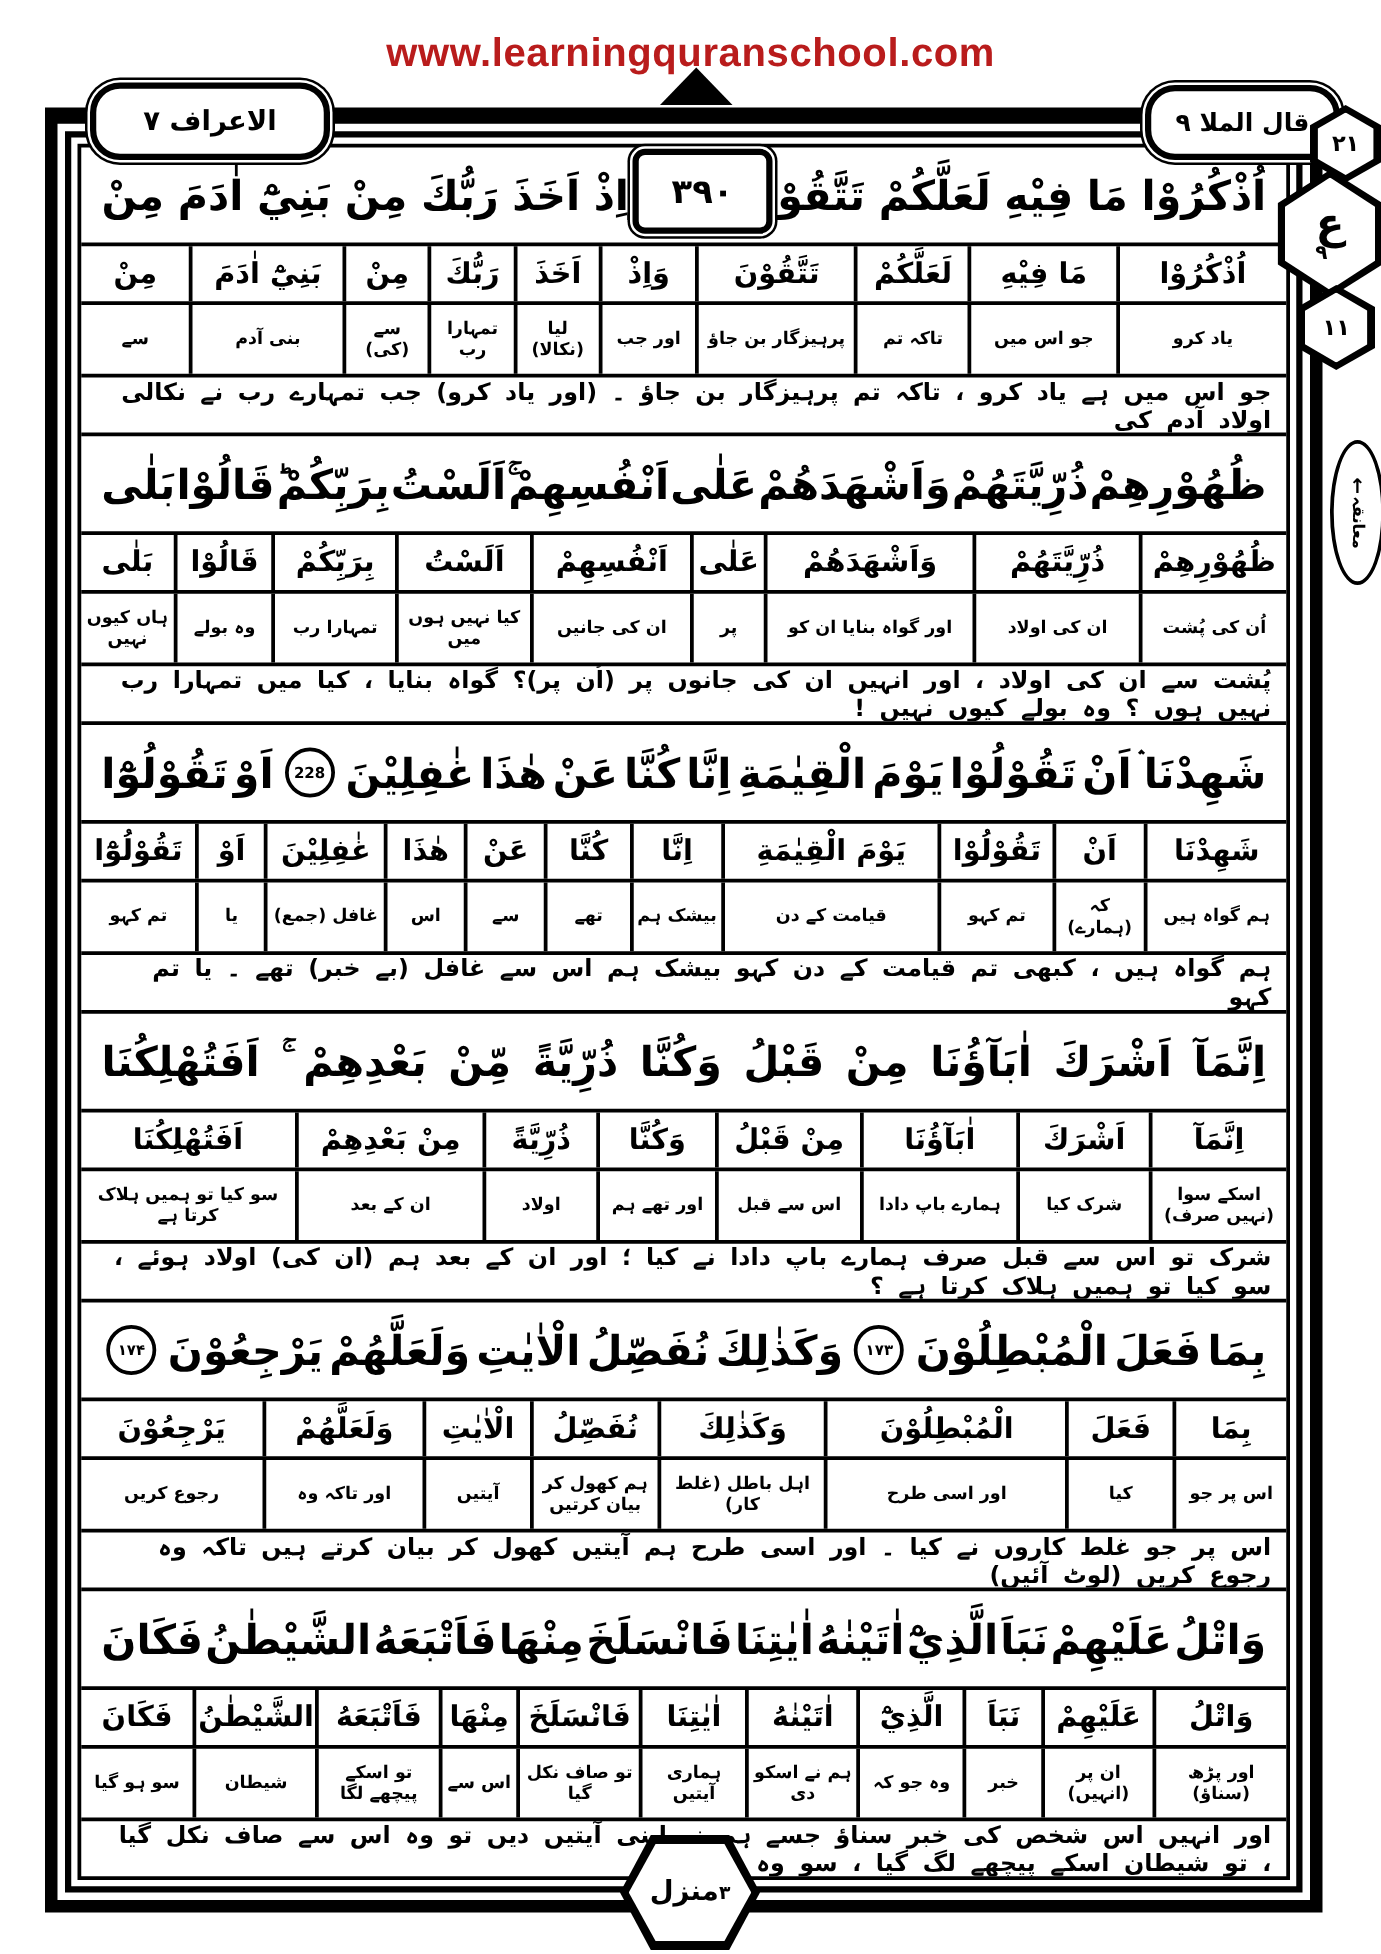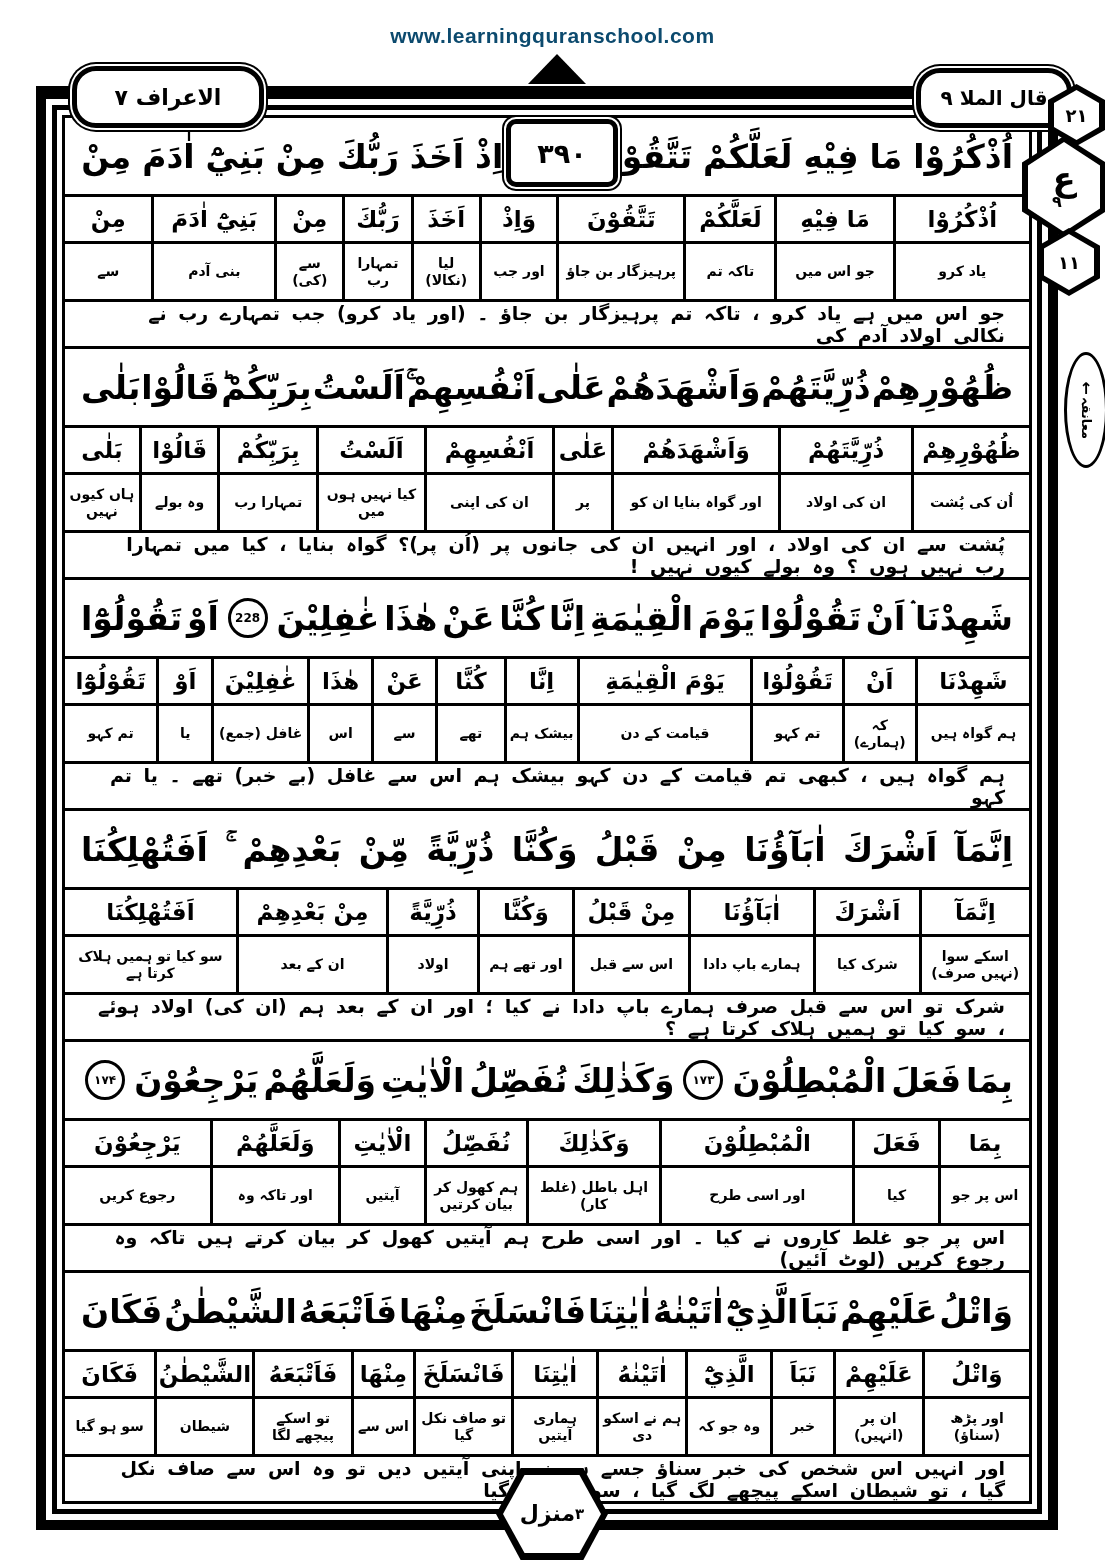--- a/index.html
+++ b/index.html
@@ -1,22 +1,22 @@
 <!DOCTYPE html>
 <html lang="ur" dir="ltr"><head>
 <meta charset="utf-8">
 <style>
   html,body{margin:0;padding:0;background:#fff;}
   body{width:1105px;height:1563px;position:relative;overflow:hidden;
        font-family:"DejaVu Sans",sans-serif;color:#000;}
 
   
   .url{position:absolute;top:24px;left:0;width:100%;text-align:center;
-       font-family:"Liberation Sans",sans-serif;font-size:21px;font-weight:600;
-       letter-spacing:.5px;color:#0c4a6e;}
+       font-family:"Liberation Sans",sans-serif;font-size:32px;font-weight:600;
+       letter-spacing:.5px;color:#b91c1c;}
 
   
   .frame{position:absolute;left:36px;top:86px;width:1022px;height:1444px;
          border:10px solid #000;border-top-width:13px;box-sizing:border-box;background:#fff;}
   .frame-inner{position:absolute;inset:6px;border:5px solid #000;}
   .content{position:absolute;inset:5px;border:3px solid #000;
            display:flex;flex-direction:column;background:#fff;}
 
   
   .tab{position:absolute;background:#fff;border:5px solid #000;border-radius:24px;
@@ -74,21 +74,21 @@
         font-size:12px;font-weight:700;margin:0 4px;}
   .row-grid{display:grid;direction:rtl;box-sizing:border-box;}
   .words{height:47px;border-bottom:3px solid #000;}
   .urdus{height:58px;border-bottom:3px solid #000;}
   .cell{border-left:3px solid #000;display:flex;align-items:center;justify-content:center;
         text-align:center;overflow:hidden;padding:1px 2px;min-width:0;}
   .cell:last-child{border-left:none;}
   .words .cell{font-size:23px;font-weight:700;white-space:nowrap;}
   .urdus .cell{font-size:14px;font-weight:700;line-height:1.15;direction:rtl;}
   .trans-row{height:44px;direction:rtl;display:flex;align-items:center;justify-content:center;
-             font-size:19px;font-weight:700;padding:0 24px;overflow:hidden;word-spacing:5px;}
+             font-size:19px;font-weight:700;padding:0 12px;overflow:hidden;word-spacing:5px;}
 </style>
 </head>
 <body>
 
 <div class="url">www.learningquranschool.com</div>
 
 <div class="tab tab-left">
   <span>الاعراف ۷</span>
 </div>
 <div class="roof"></div>
@@ -189,21 +189,21 @@
             <div class="cell">اَلَسْتُ</div>
             <div class="cell">بِرَبِّكُمْ</div>
             <div class="cell">قَالُوْا</div>
             <div class="cell">بَلٰى</div>
           </div>
           <div class="row-grid urdus" style="grid-template-columns: 1.2fr 1.35fr 1.7fr 0.6fr 1.3fr 1.1fr 1fr 0.8fr 0.75fr;">
             <div class="cell">اُن کی پُشت</div>
             <div class="cell">ان کی اولاد</div>
             <div class="cell">اور گواہ بنایا ان کو</div>
             <div class="cell">پر</div>
-            <div class="cell">ان کی اپنی</div>
+            <div class="cell">ان کی جانیں</div>
             <div class="cell">کیا نہیں ہوں میں</div>
             <div class="cell">تمہارا رب</div>
             <div class="cell">وہ بولے</div>
             <div class="cell">ہاں کیوں نہیں</div>
           </div>
           <div class="trans-row">پُشت سے ان کی اولاد ، اور انہیں ان کی جانوں پر (اُن پر)؟ گواہ بنایا ، کیا میں تمہارا رب نہیں ہوں ؟ وہ بولے کیوں نہیں !</div>
         </div>
         <div class="sec">
           <div class="ayah-row">
             <span>شَهِدْنَا</span>

